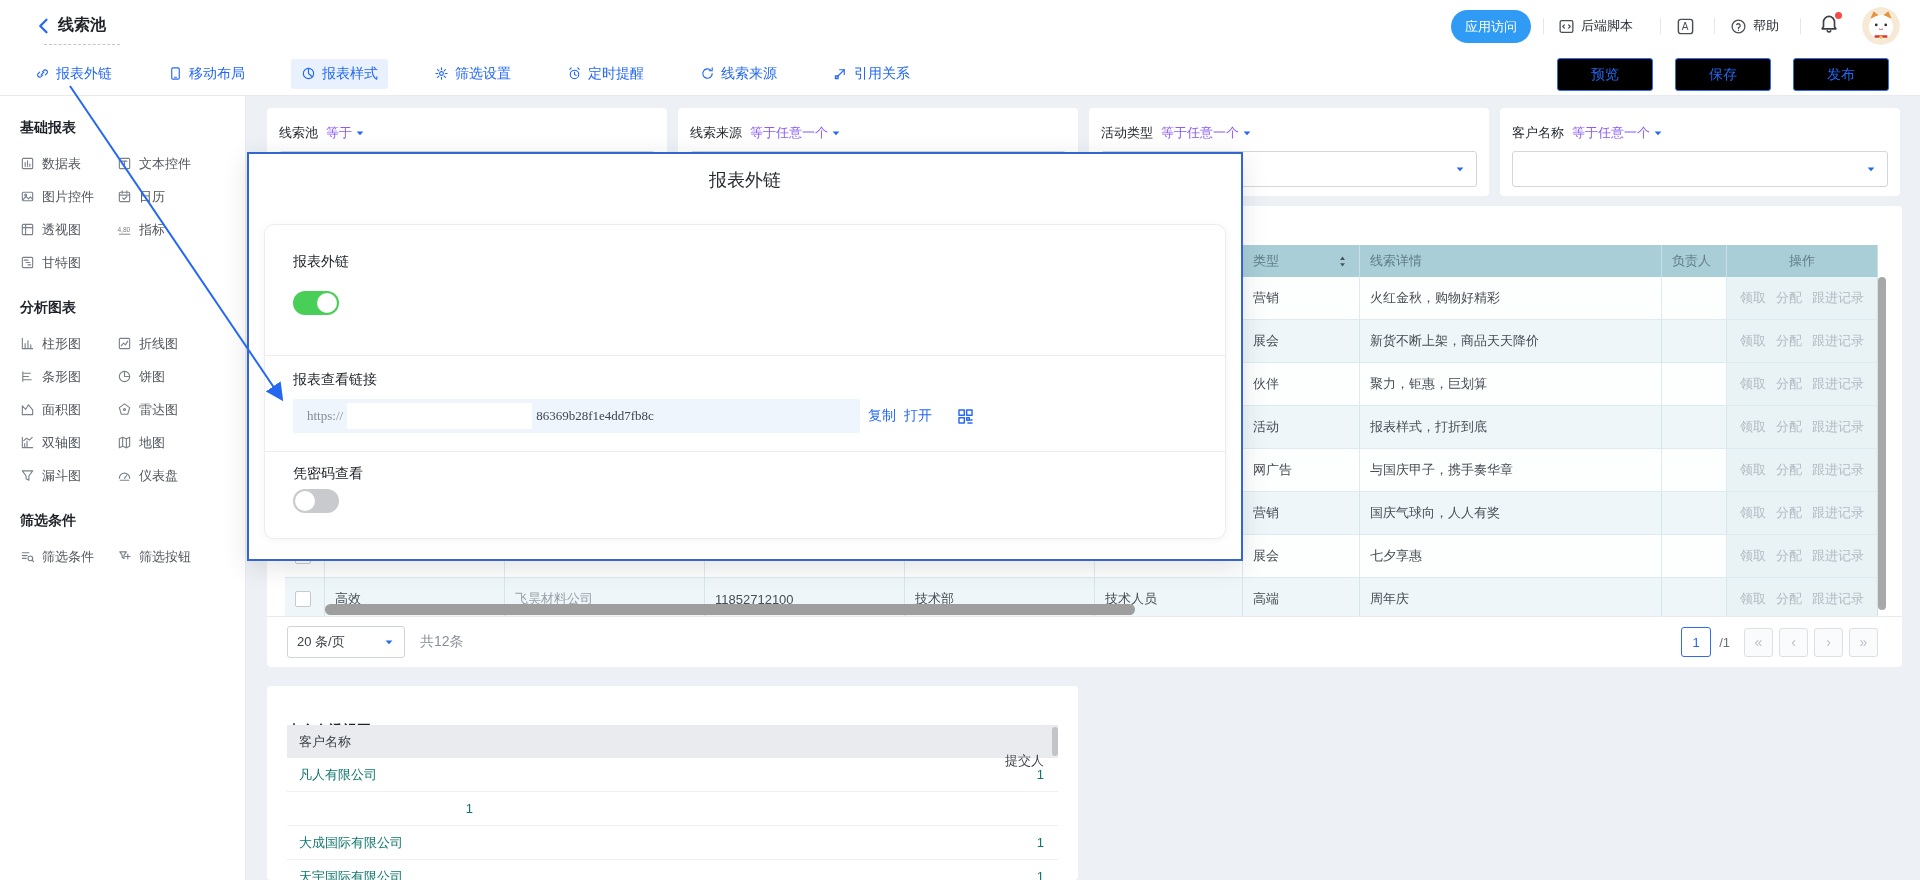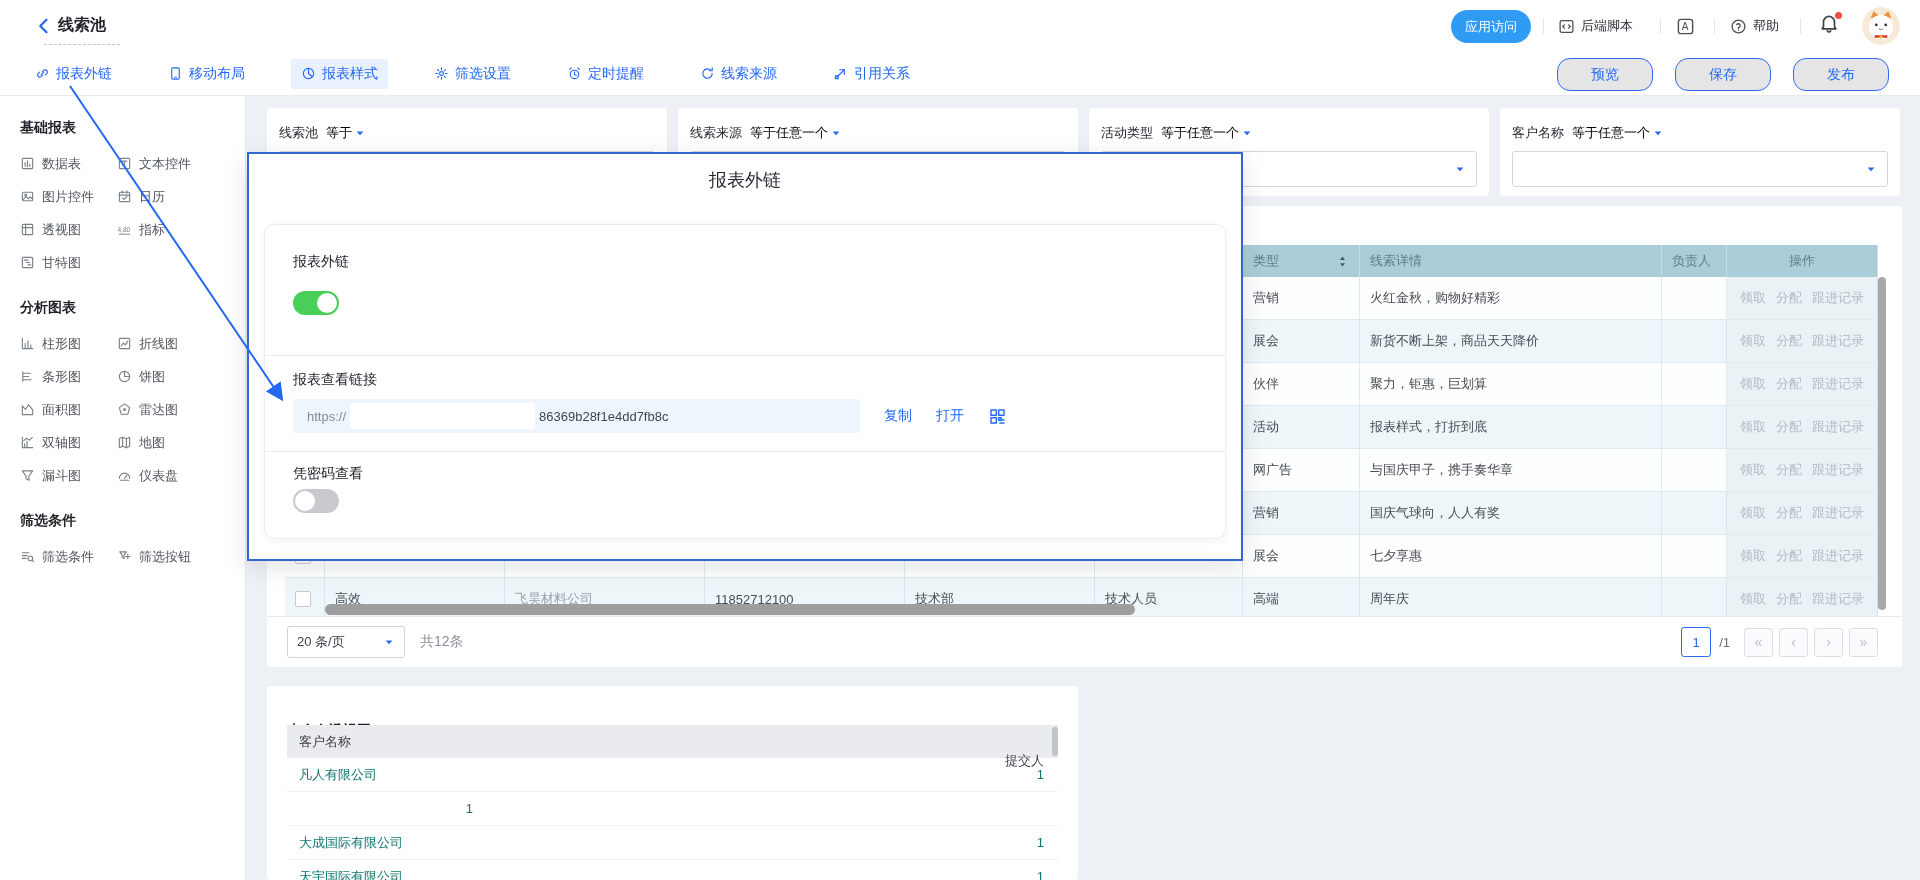--- a/index.html
+++ b/index.html
@@ -24,37 +24,37 @@
   .belldot{position:absolute;right:0;top:-1px;width:7px;height:7px;border-radius:50%;background:#f54a45;}
   .avatar{left:1862px;top:7px;width:38px;height:38px;border-radius:50%;overflow:hidden;}
 
   
   .toolbar{left:0;top:52px;width:1920px;height:43px;background:#fff;border-bottom:1px solid #e8eaed;z-index:4;}
   .tb-items{position:absolute;left:25px;top:0;height:43px;display:flex;align-items:center;gap:36px;}
   .tb-item{display:flex;align-items:center;gap:6px;color:#2468f2;font-size:14px;padding:6px 10px;border-radius:3px;cursor:pointer;}
   .tb-item.active{background:#e8f1fd;}
   .tb-item .icon{color:#2468f2;}
   .tb-btns{position:absolute;right:31px;top:6px;display:flex;gap:22px;}
-  .btn{min-width:70px;height:31px;border:1px solid #2e6bf0;border-radius:13px;background:#e5e5e5;color:#2468f2;
+  .btn{min-width:70px;height:31px;border:1px solid #2e6bf0;border-radius:3px;background:#000000;color:#2468f2;
        font-size:14px;display:flex;align-items:center;justify-content:center;padding:0 12px;cursor:pointer;}
 
   
   .sidebar{left:0;top:95px;width:245px;height:785px;background:#fff;border-right:1px solid #e8eaed;z-index:3;padding:0;}
   .sb-inner{padding:24px 31px 0 20px;}
   .sb-title{font-size:14px;font-weight:bold;color:#1f2329;margin:0 0 10px 0;}
   .sb-grid{display:grid;grid-template-columns:1fr 1fr;margin-bottom:20px;}
   .sb-item{display:flex;align-items:center;gap:7px;height:33px;color:#51565d;font-size:13px;cursor:grab;}
   .sb-item .icon{color:#7a818a;}
 
   
   .fcards{left:267px;top:108px;display:flex;gap:11px;z-index:1;}
   .fcard{width:400px;height:88px;background:#fff;border-radius:4px;padding:16px 12px 0 12px;box-sizing:border-box;}
   .fcard-label{display:flex;align-items:center;gap:8px;font-size:13px;}
   .fname{color:#1f2329;}
-  .fop{color:#000000;display:flex;align-items:center;gap:2px;cursor:pointer;justify-content:center;}
+  .fop{color:#8b5cf6;display:flex;align-items:center;gap:2px;cursor:pointer;justify-content:center;}
   .fop .icon{width:12px;height:12px;color:#2468f2;}
   .fselect{margin-top:9px;height:34px;border:1px solid #d3d7dd;border-radius:3px;background:#fff;
            display:flex;align-items:center;justify-content:flex-end;padding:0 10px;cursor:pointer;}
   .fselect .icon{width:12px;height:12px;color:#2468f2;}
 
   
   .panel{left:267px;top:206px;width:1635px;height:461px;background:#fff;border-radius:4px;z-index:1;}
   .tblclip{position:absolute;left:18px;top:39px;width:1601px;height:371px;overflow:hidden;}
   .dtable{display:grid;grid-template-columns:40px 180px 200px 200px 190px 148px 117px 302px 65px 151px;width:1593px;}
   .th{background:#a9ced8;color:#5f7c86;font-size:13px;height:32px;display:flex;align-items:center;
@@ -105,25 +105,25 @@
   .m-label{position:absolute;left:28px;font-size:14px;color:#20242a;}
   .m-div{position:absolute;left:0;width:100%;border-top:1px solid #ebedf0;height:0;}
   .toggle{position:absolute;left:28px;width:46px;height:24px;border-radius:12px;cursor:pointer;}
   .toggle .knob{position:absolute;top:2px;width:20px;height:20px;border-radius:50%;background:#fff;}
   .toggle.on{background:#49cf57;}
   .toggle.on .knob{right:2px;}
   .toggle.off{background:#c8cacd;}
   .toggle.off .knob{left:2px;}
   .urlrow{position:absolute;left:28px;top:174px;display:flex;align-items:center;gap:0;}
   .urlfield{width:567px;height:34px;background:#eef5fd;border-radius:2px;display:flex;align-items:center;
-            padding:0 14px;box-sizing:border-box;font-size:13px;cursor:text;}
+            padding:0 14px;box-sizing:border-box;font-size:13px;cursor:text;font-family:Liberation Serif, serif;}
   .urlscheme{color:#878d96;}
   .urlmask{width:185px;height:26px;background:#fff;margin:0 4px;}
   .urltail{color:#40464e;}
-  .m-link{color:#2468f2;font-size:14px;margin-left:24px;cursor:pointer;white-space:nowrap;}
+  .m-link{color:#2468f2;font-size:14px;margin-left:8px;cursor:pointer;white-space:nowrap;}
   .qrbtn{width:19px;height:19px;color:#2468f2;margin-left:24px;cursor:pointer;}
 
   
   .arrow{left:0;top:0;z-index:30;pointer-events:none;}
 </style>
 </head>
 <body>
 
 <div id="app">
 

